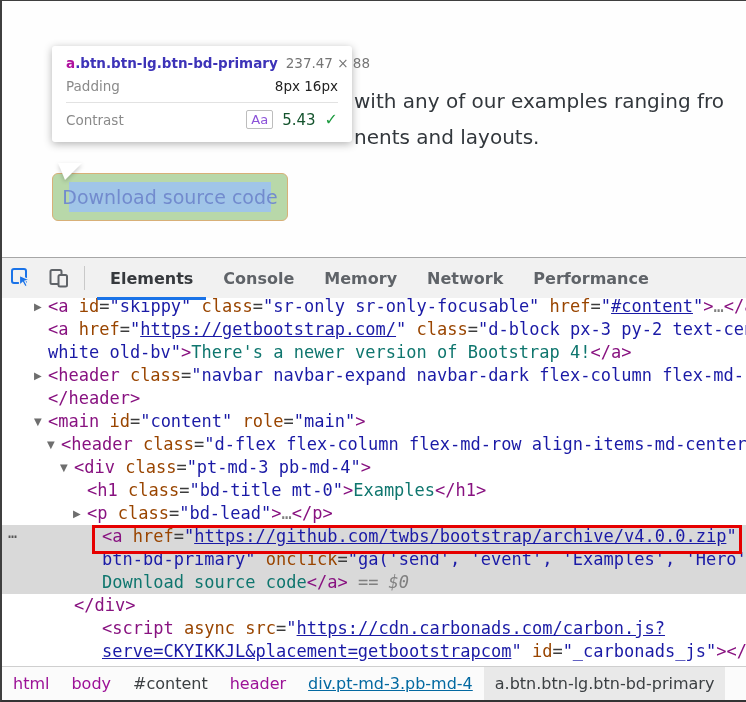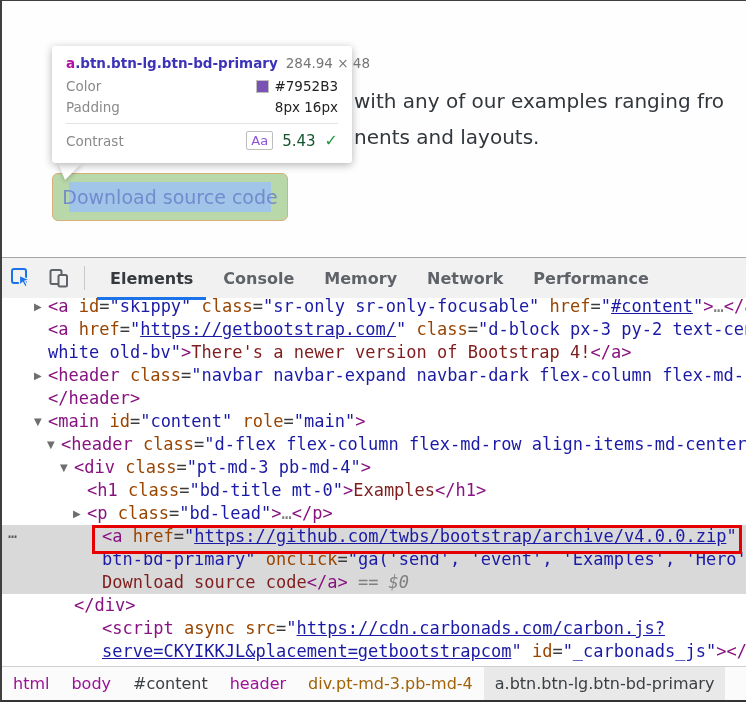--- a/index.html
+++ b/index.html
@@ -55,33 +55,33 @@
   #code-panel{position:absolute;left:0;top:297px;width:744px;height:368px;background:#fff;overflow:hidden;
     font-family:"DejaVu Sans Mono","Liberation Mono",monospace;font-size:17px;}
   #selection-band{position:absolute;left:0;top:227px;width:744px;height:69px;background:#d9d9d9;}
   .code-line{position:absolute;left:0;width:760px;height:23px;line-height:23px;white-space:pre;color:#1c1c1c;}
   .arrow{position:absolute;font-size:10px;color:#6e6e6e;font-family:"DejaVu Sans",sans-serif;}
   .tok-tag{color:#881280;}
   .tok-attr{color:#994500;}
   .tok-eq{color:#3c3c3c;}
   .tok-val{color:#1a1aa6;}
   .tok-link{color:#1a1aa6;text-decoration:underline;}
-  .tok-text{color:#7f1d1d;}
+  .tok-text{color:#0f766e;}
   .tok-gray{color:#808080;}
   .tok-var{color:#808080;font-style:italic;}
   #more-marker{position:absolute;left:6px;top:224px;height:23px;line-height:23px;color:#555;
     font-size:15px;letter-spacing:1px;}
   #annotation-box{position:absolute;left:90px;top:227px;width:650px;height:29px;border:3px solid #e60000;z-index:9;}
   
   #breadcrumb{position:absolute;left:0;top:665px;width:744px;height:34px;background:#fbfbfb;
     border-top:1px solid #cfcfcf;display:flex;align-items:stretch;font-size:16px;}
   .bc-item{display:flex;align-items:center;padding:0 11px;white-space:nowrap;}
   .bc-tag{color:#9c1197;}
   .bc-id{color:#3c4043;}
-  .bc-cls{color:#a16207;}
+  .bc-cls{color:#0369a1;text-decoration:underline;}
   .bc-sel{color:#3c4043;background:#e9e9e9;}
 </style>
 </head>
 <body>
 
 <div id="window">
 
   <div id="page-area">
     <h1 id="page-title">Examples</h1>
     <div id="lead-line-1" class="lead-line">with any of our examples ranging fro</div>
@@ -90,28 +90,21 @@
     <div id="dl-button">
       <div id="dl-button-content">
         <span id="dl-button-label">Download source code</span>
       </div>
     </div>
 
     <div id="tooltip-tail"></div>
     <div id="tooltip">
       <div class="tt-title-row">
         <div class="tt-selector"><span class="tt-tag">a</span><span class="tt-classes">.btn.btn-lg.btn-bd-primary</span></div>
-        <div class="tt-dims">284.94 × 48</div>
-      </div>
-      <div class="tt-row">
-        <span class="tt-label">Color</span>
-        <span class="tt-value">
-            <span class="swatch" id="color-swatch" style="background: rgb(121, 82, 179);"></span>
-            <span>#7952B3</span>
-          </span>
+        <div class="tt-dims">237.47 × 88</div>
       </div>
       <div class="tt-row">
         <span class="tt-label">Padding</span>
         <span class="tt-value">8px 16px</span>
       </div>
       <div class="tt-divider"></div>
       <div class="tt-row">
         <span class="tt-label">Contrast</span>
         <span class="tt-contrast-right">
           <span class="aa-chip">Aa</span>

